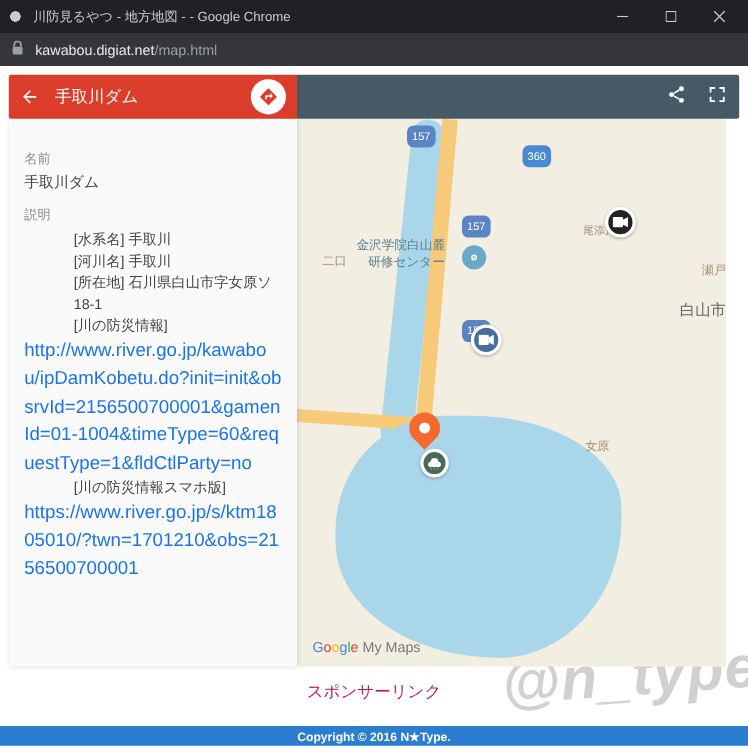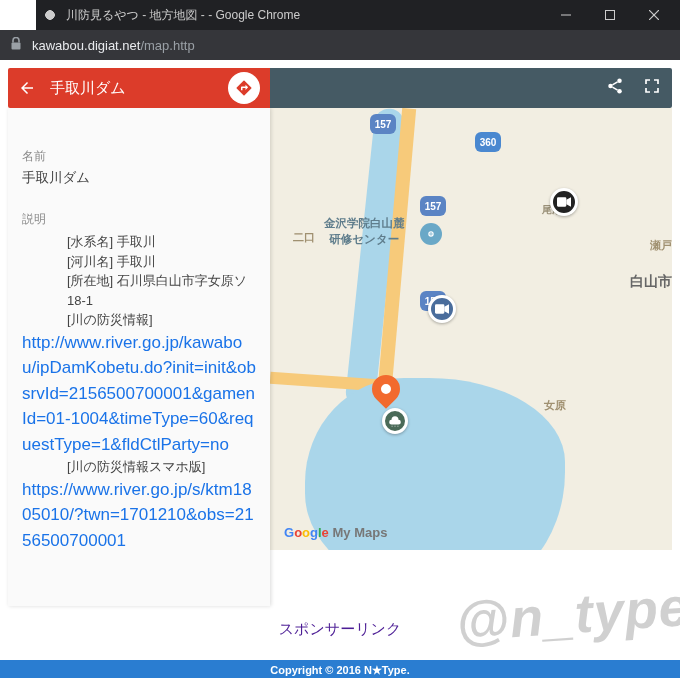--- a/index.html
+++ b/index.html
@@ -1,48 +1,48 @@
 <!DOCTYPE html>
 <html><head>
 <meta charset="utf-8">
 <style>
 * { margin: 0; padding: 0; box-sizing: border-box; font-family: Arial, "Hiragino Kaku Gothic ProN", "Meiryo", sans-serif; }
 body { width: 680px; height: 678px; overflow: hidden; background: #fff; }
 
-.titlebar { height: 30px; background: #202124; color: #c8c8c8; display: flex; align-items: center; padding: 12px 6px; font-size: 12px; margin-left: 36px; }
+.titlebar { height: 30px; background: #202124; color: #c8c8c8; display: flex; align-items: center; padding: 12px 6px; font-size: 12px; }
 .titlebar .favicon { width: 16px; height: 16px; background: radial-gradient(circle, #ccc 40%, #888 42%, transparent 44%); margin-right: 8px; border-radius: 2px; }
 .titlebar .title { flex: 1; color: #ccc; }
 .win-controls { display: flex; gap: 4px; }
 .win-btn { width: 40px; height: 30px; display: flex; align-items: center; justify-content: center; color: #ccc; }
 
 .addressbar { height: 30px; background: #35363a; display: flex; align-items: center; padding: 0 10px; font-size: 13px; color: #ccc; }
 .addressbar .lock { width: 14px; margin-right: 8px; color: #9aa0a6; }
 .addressbar .host { color: #e8eaed; }
 .addressbar .path { color: #9aa0a6; }
 
 .content { position: relative; height: 600px; background: #fff; }
 
 .panel-header { position: absolute; left: 8px; top: 8px; right: 8px; height: 40px; z-index: 10; display: flex; }
 .panel-header-left { width: 262px; background: #dc3c2a; color: #fff; display: flex; align-items: center; padding: 0 10px; border-radius: 2px 0 0 2px; }
 .panel-header-left .back { margin-right: 14px; display:flex; align-items:center;}
 .panel-header-left .place-title { font-size: 15px; flex: 1; }
 .directions-btn { width: 32px; height: 32px; background: #fff; border-radius: 50%; display: flex; align-items: center; justify-content: center; margin-left: auto; }
 .panel-header-right { flex: 1; background: #455a64; display: flex; align-items: center; justify-content: flex-end; padding: 0 12px; gap: 20px; border-radius: 0 2px 2px 0; }
 
 .sidebar { position: absolute; left: 8px; top: 48px; width: 262px; height: 498px; background: #fafafa; box-shadow: 1px 0 4px rgba(0,0,0,.15); z-index: 5; padding: 16px 14px; font-size: 13px; color: #555; overflow: hidden; }
-.sidebar .label { color: #8a8a8a; font-size: 12px; margin-bottom: 4px; margin-top: 24px; }
+.sidebar .label { color: #8a8a8a; font-size: 12px; margin-bottom: 4px; margin-top: 12px; }
 .sidebar .value { color: #444; margin-bottom: 8px; font-size: 13.5px; }
 .sidebar .desc-line { color: #444; font-size: 13px; line-height: 1.5; padding-left: 45px; }
 .sidebar a.link { color: #1a73e8; text-decoration: none; word-break: break-all; font-size: 17px; line-height: 1.5; display: block; }
 
-.map { position: absolute; left: 270px; top: 48px; right: 8px; height: 442px; background: #f2eee2; overflow: hidden; z-index: 1; font-weight: bold; }
+.map { position: absolute; left: 270px; top: 48px; right: 20px; height: 498px; background: #f2eee2; overflow: hidden; z-index: 1; }
 .map .water { position: absolute; left: 35px; top: 270px; width: 260px; height: 220px; background: #aad6ea; border-radius: 40% 55% 45% 60% / 50% 40% 60% 50%; }
 .map .water2 { position: absolute; left: 90px; top: 0; width: 30px; height: 300px; background: #aad6ea; border-radius: 20px; transform: rotate(6deg); }
 .map .city-label { position: absolute; right: 0px; top: 165px; font-size: 14px; color: #666; }
-.map .place-label { position: absolute; left: 54px; top: 108px; font-size: 11.5px; color: #5f7d8c; text-align: center; line-height: 1.35; }
+.map .place-label { position: absolute; left: 54px; top: 108px; font-size: 11.5px; color: #5f7d8c; text-align: right; line-height: 1.35; }
 .map .road { position: absolute; background: #f7ca7a; }
 .road.r1 { left: 120px; top: 0; width: 14px; height: 280px; transform: rotate(5deg); }
 .road.r2 { left: 0; top: 270px; width: 180px; height: 12px; transform: rotate(4deg); }
 .map .shield { position: absolute; width: 26px; height: 20px; background: #5b84c4; border-radius: 6px; color: #fff; font-size: 10px; display: flex; align-items: center; justify-content: center; }
 .shield.s1 { left: 100px; top: 6px; }
 .shield.s2 { left: 150px; top: 88px; }
 .shield.s3 { left: 150px; top: 183px; }
 .shield.sy { left: 205px; top: 24px; background: #4a88d0; }
 .map .google-poi { position: absolute; left: 150px; top: 115px; width: 22px; height: 22px; background: #6aa8c7; border-radius: 50%; display:flex;align-items:center;justify-content:center;}
 .minor-label { position:absolute; font-size: 11px; color: #a09070; }
@@ -58,21 +58,21 @@
 
 .cam-marker { width: 28px; height: 28px; border-radius: 50%; border: 3px solid #fff; display:flex;align-items:center;justify-content:center; color:#fff; box-shadow: 0 1px 3px rgba(0,0,0,.3);}
 .cam1 { left: 280px; top: 80px; background:#222; }
 .cam2 { left: 158px; top: 187px; background:#4a6d9c; }
 .rain-marker { width: 26px; height: 26px; border-radius: 50%; border: 3px solid #fff; background: #4a6a58; left: 112px; top: 300px; display:flex;align-items:center;justify-content:center; box-shadow: 0 1px 3px rgba(0,0,0,.3);}
 
 .map-attrib { position: absolute; left: 14px; bottom: 10px; font-size: 13px; }
 .map-attrib .g1{color:#4285f4}.map-attrib .g2{color:#ea4335}.map-attrib .g3{color:#fbbc05}.map-attrib .g4{color:#4285f4}.map-attrib .g5{color:#34a853}.map-attrib .g6{color:#ea4335}
 .map-attrib .my { color: #777; }
 
-.sponsor { position: absolute; left: 0; right: 0; top: 560px; text-align: center; color: #4c1d95; font-size: 15px; }
+.sponsor { position: absolute; left: 0; right: 0; top: 560px; text-align: center; color: #be185d; font-size: 15px; }
 
 .watermark { position:absolute; right: -10px; bottom: 15px; font-size: 54px; color: rgba(120,120,120,.35); font-style: italic; font-weight: bold; transform: rotate(-4deg); letter-spacing: 1px; pointer-events:none;}
 
 .footer { height: 20px; background: #2a7dd1; color: #fff; font-size: 11px; display:flex; align-items:center; justify-content:center; font-weight: bold; }
 </style>
 </head>
 <body>
 
 <div class="titlebar">
   <div class="favicon"></div>
@@ -96,21 +96,21 @@
       </div>
   </div>
 </div>
 
 <div class="addressbar">
   <span class="lock"><svg width="12" height="13" viewBox="0 0 12 13">
         <rect x="1.5" y="5.5" width="9" height="7" rx="1" fill="#9aa0a6"></rect>
         <path d="M3 5.5 V3.5 a3 3 0 0 1 6 0 V5.5" fill="none" stroke="#9aa0a6" stroke-width="1.6"></path>
       </svg></span>
   <span class="host">kawabou.digiat.net</span>
-    <span class="path">/map.http</span>
+    <span class="path">/map.html</span>
 </div>
 
 <div class="content">
   <div class="panel-header">
     <div class="panel-header-left">
       <span class="back">
           <svg width="18" height="18" viewBox="0 0 24 24" fill="#fff">
             <path d="M20 11H7.8l5.6-5.6L12 4l-8 8 8 8 1.4-1.4L7.8 13H20z"></path>
           </svg>
         </span>

